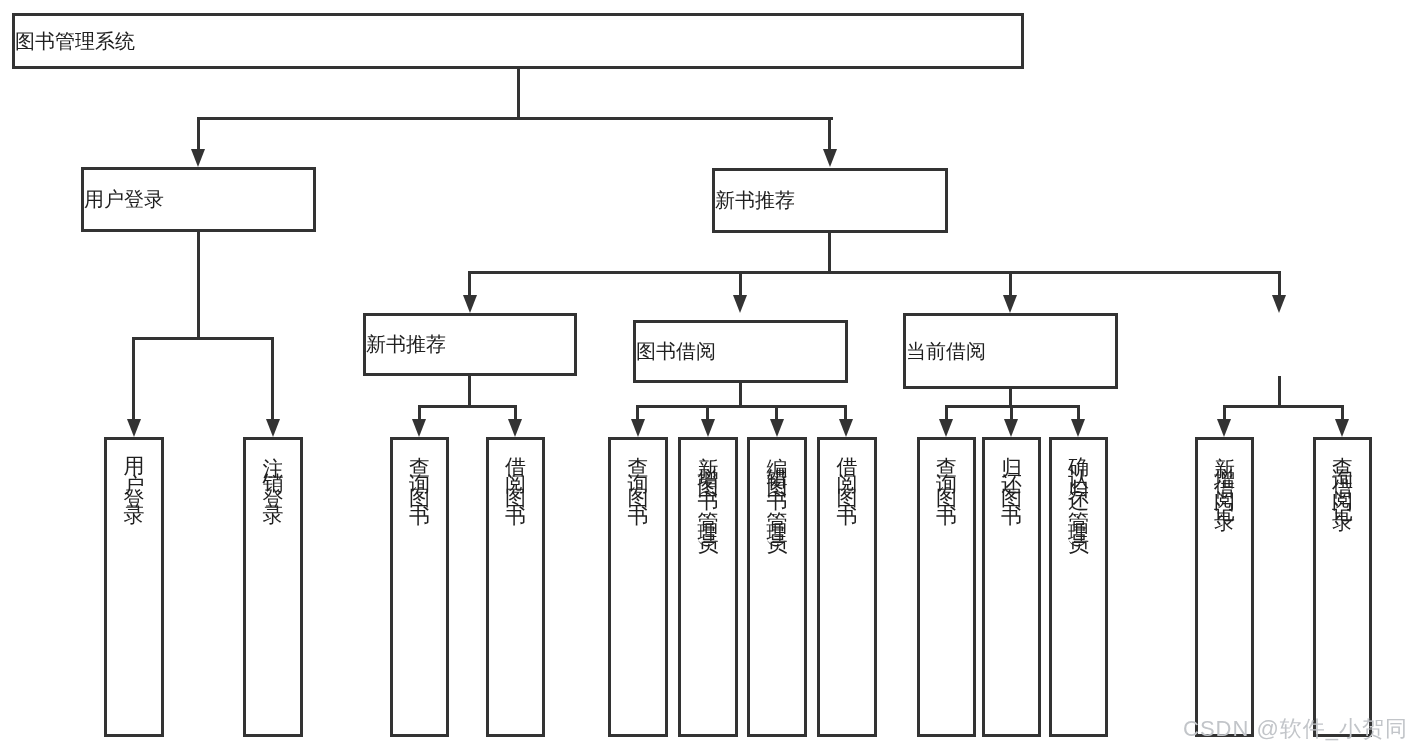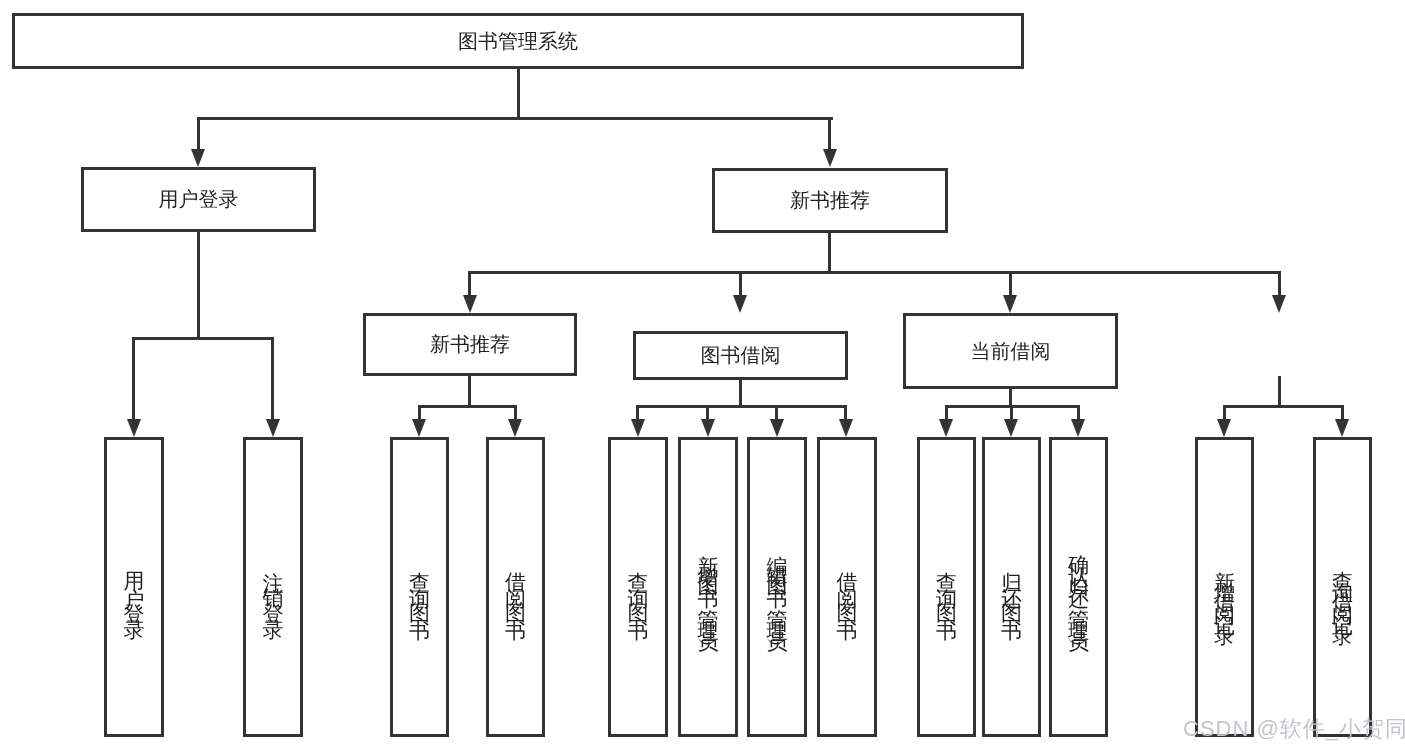--- a/index.html
+++ b/index.html
@@ -20,21 +20,21 @@
     background: var(--background);
     overflow: hidden;
   }
   .node {
     position: absolute;
     box-sizing: border-box;
     border: 3px solid var(--line);
     background: var(--background);
     display: flex;
     align-items: center;
-    justify-content: center;
+    justify-content: flex-start;
     color: var(--text);
     font-size: 20px;
     z-index: 2;
   }
   .leaf {
     writing-mode: vertical-rl;
     font-size: 21px;
     letter-spacing: 11px;
   }
   .leaf.wide { letter-spacing: 16px; }
@@ -96,21 +96,21 @@
   <div class="vl" style="left:1009px; top:271px; height:24px;"></div>
   <div class="vl" style="left:1278px; top:271px; height:24px;"></div>
   <div class="arrow" style="left:463px;  top:295px;"></div>
   <div class="arrow" style="left:733px;  top:295px;"></div>
   <div class="arrow" style="left:1003px; top:295px;"></div>
   <div class="arrow" style="left:1272px; top:295px;"></div>
 
   <div class="node" style="left:363px; top:313px; width:214px; height:63px;">
     <span>新书推荐</span>
   </div>
-  <div class="node" style="left:633px; top:331px; width:215px; height:49px;">
+  <div class="node" style="left:633px; top:320px; width:215px; height:63px;">
     <span>图书借阅</span>
   </div>
   <div class="node" style="left:903px; top:313px; width:215px; height:76px;">
     <span>当前借阅</span>
   </div>
 
   <div class="vl" style="left:468px; top:376px; height:29px;"></div>
   <div class="hl" style="left:418px; top:405px; width:98px;"></div>
   <div class="vl" style="left:418px; top:405px; height:14px;"></div>
   <div class="vl" style="left:514px; top:405px; height:14px;"></div>

